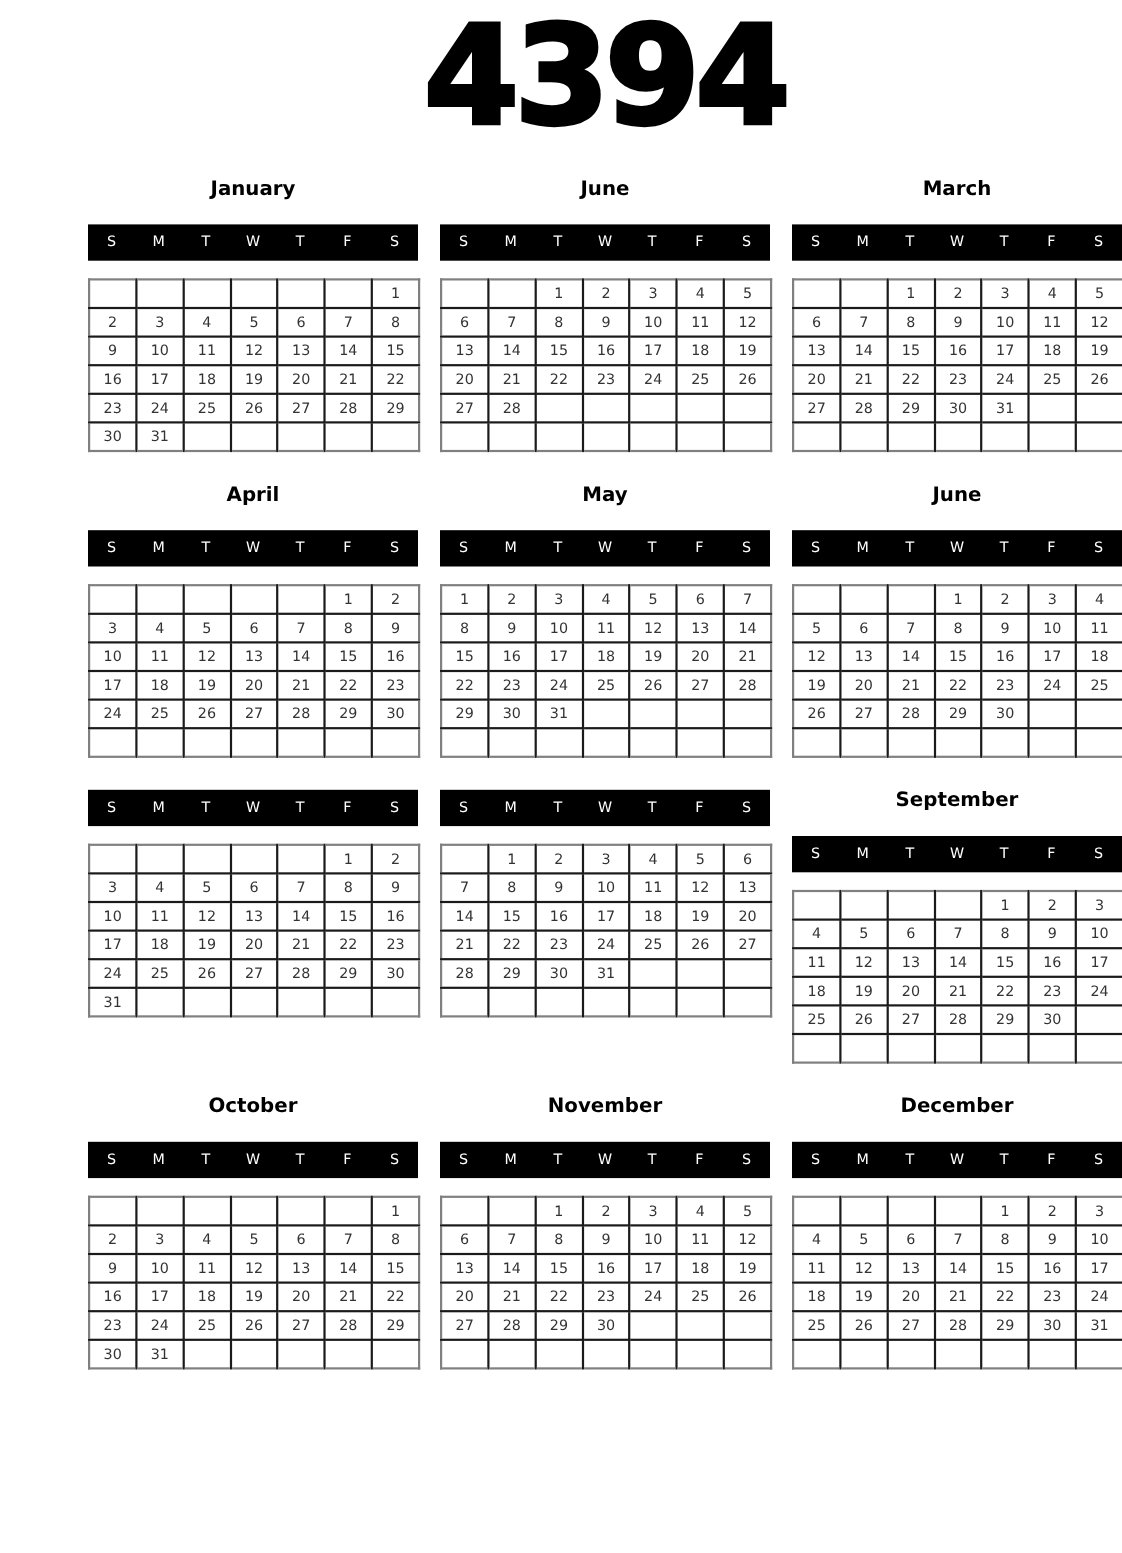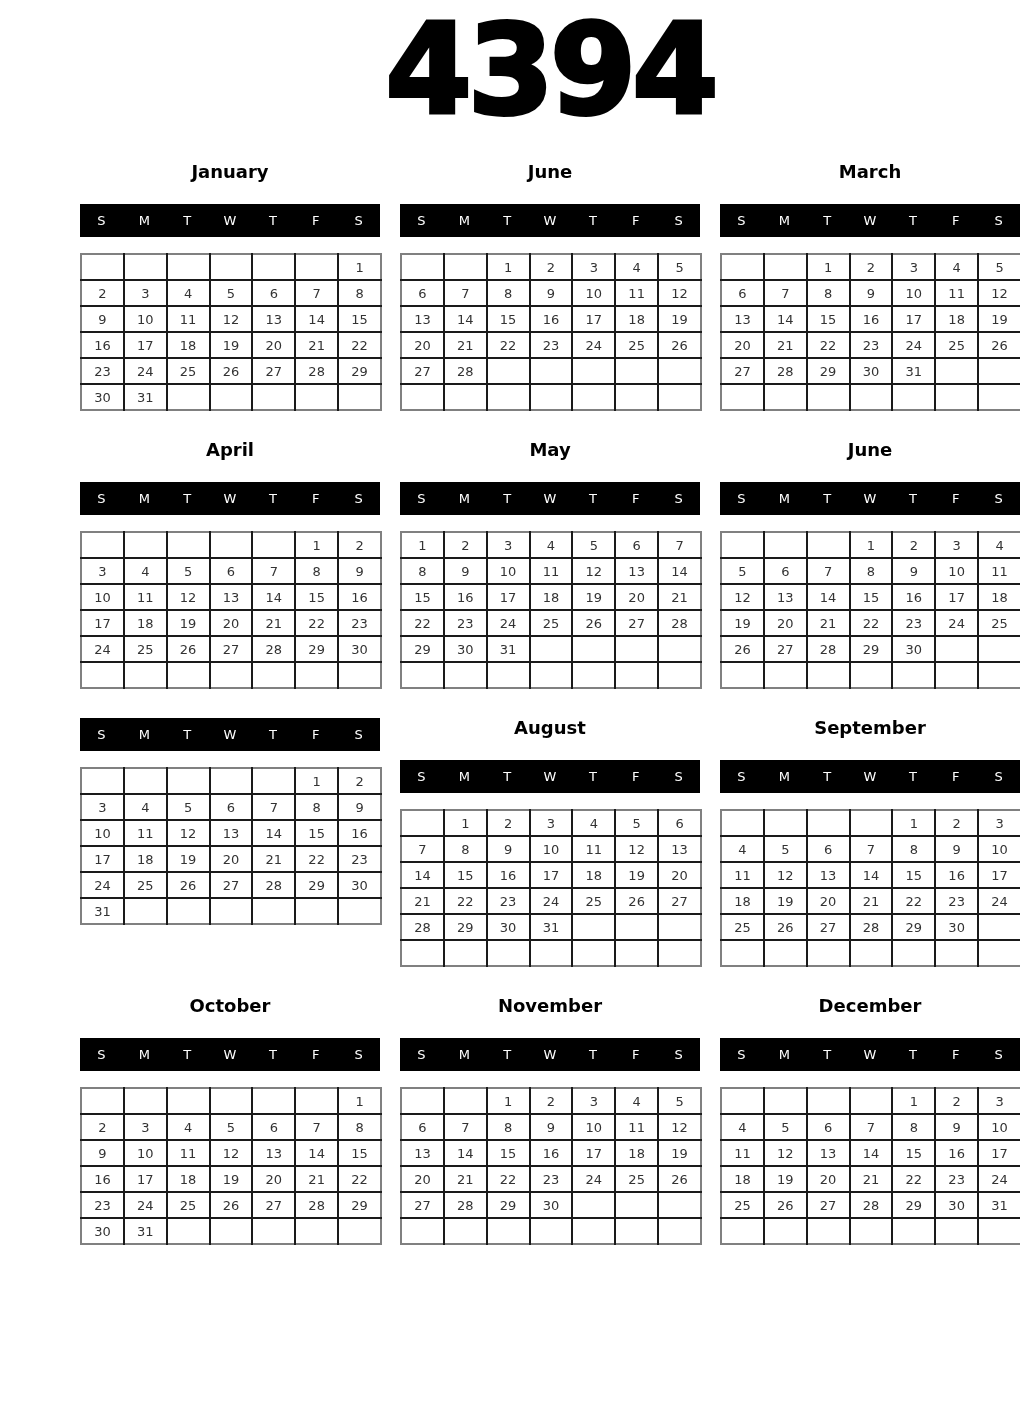--- a/index.html
+++ b/index.html
@@ -570,21 +570,20 @@
               <td></td>
               <td></td>
               <td></td>
               <td></td>
             </tr>
           </tbody>
         </table>
   </div>
 
   <div class="month">
-    <div class="month-name">August</div>
     <div class="weekday-bar">
           <span>S</span>
           <span>M</span>
           <span>T</span>
           <span>W</span>
           <span>T</span>
           <span>F</span>
           <span>S</span>
         </div>
     <table class="days">

